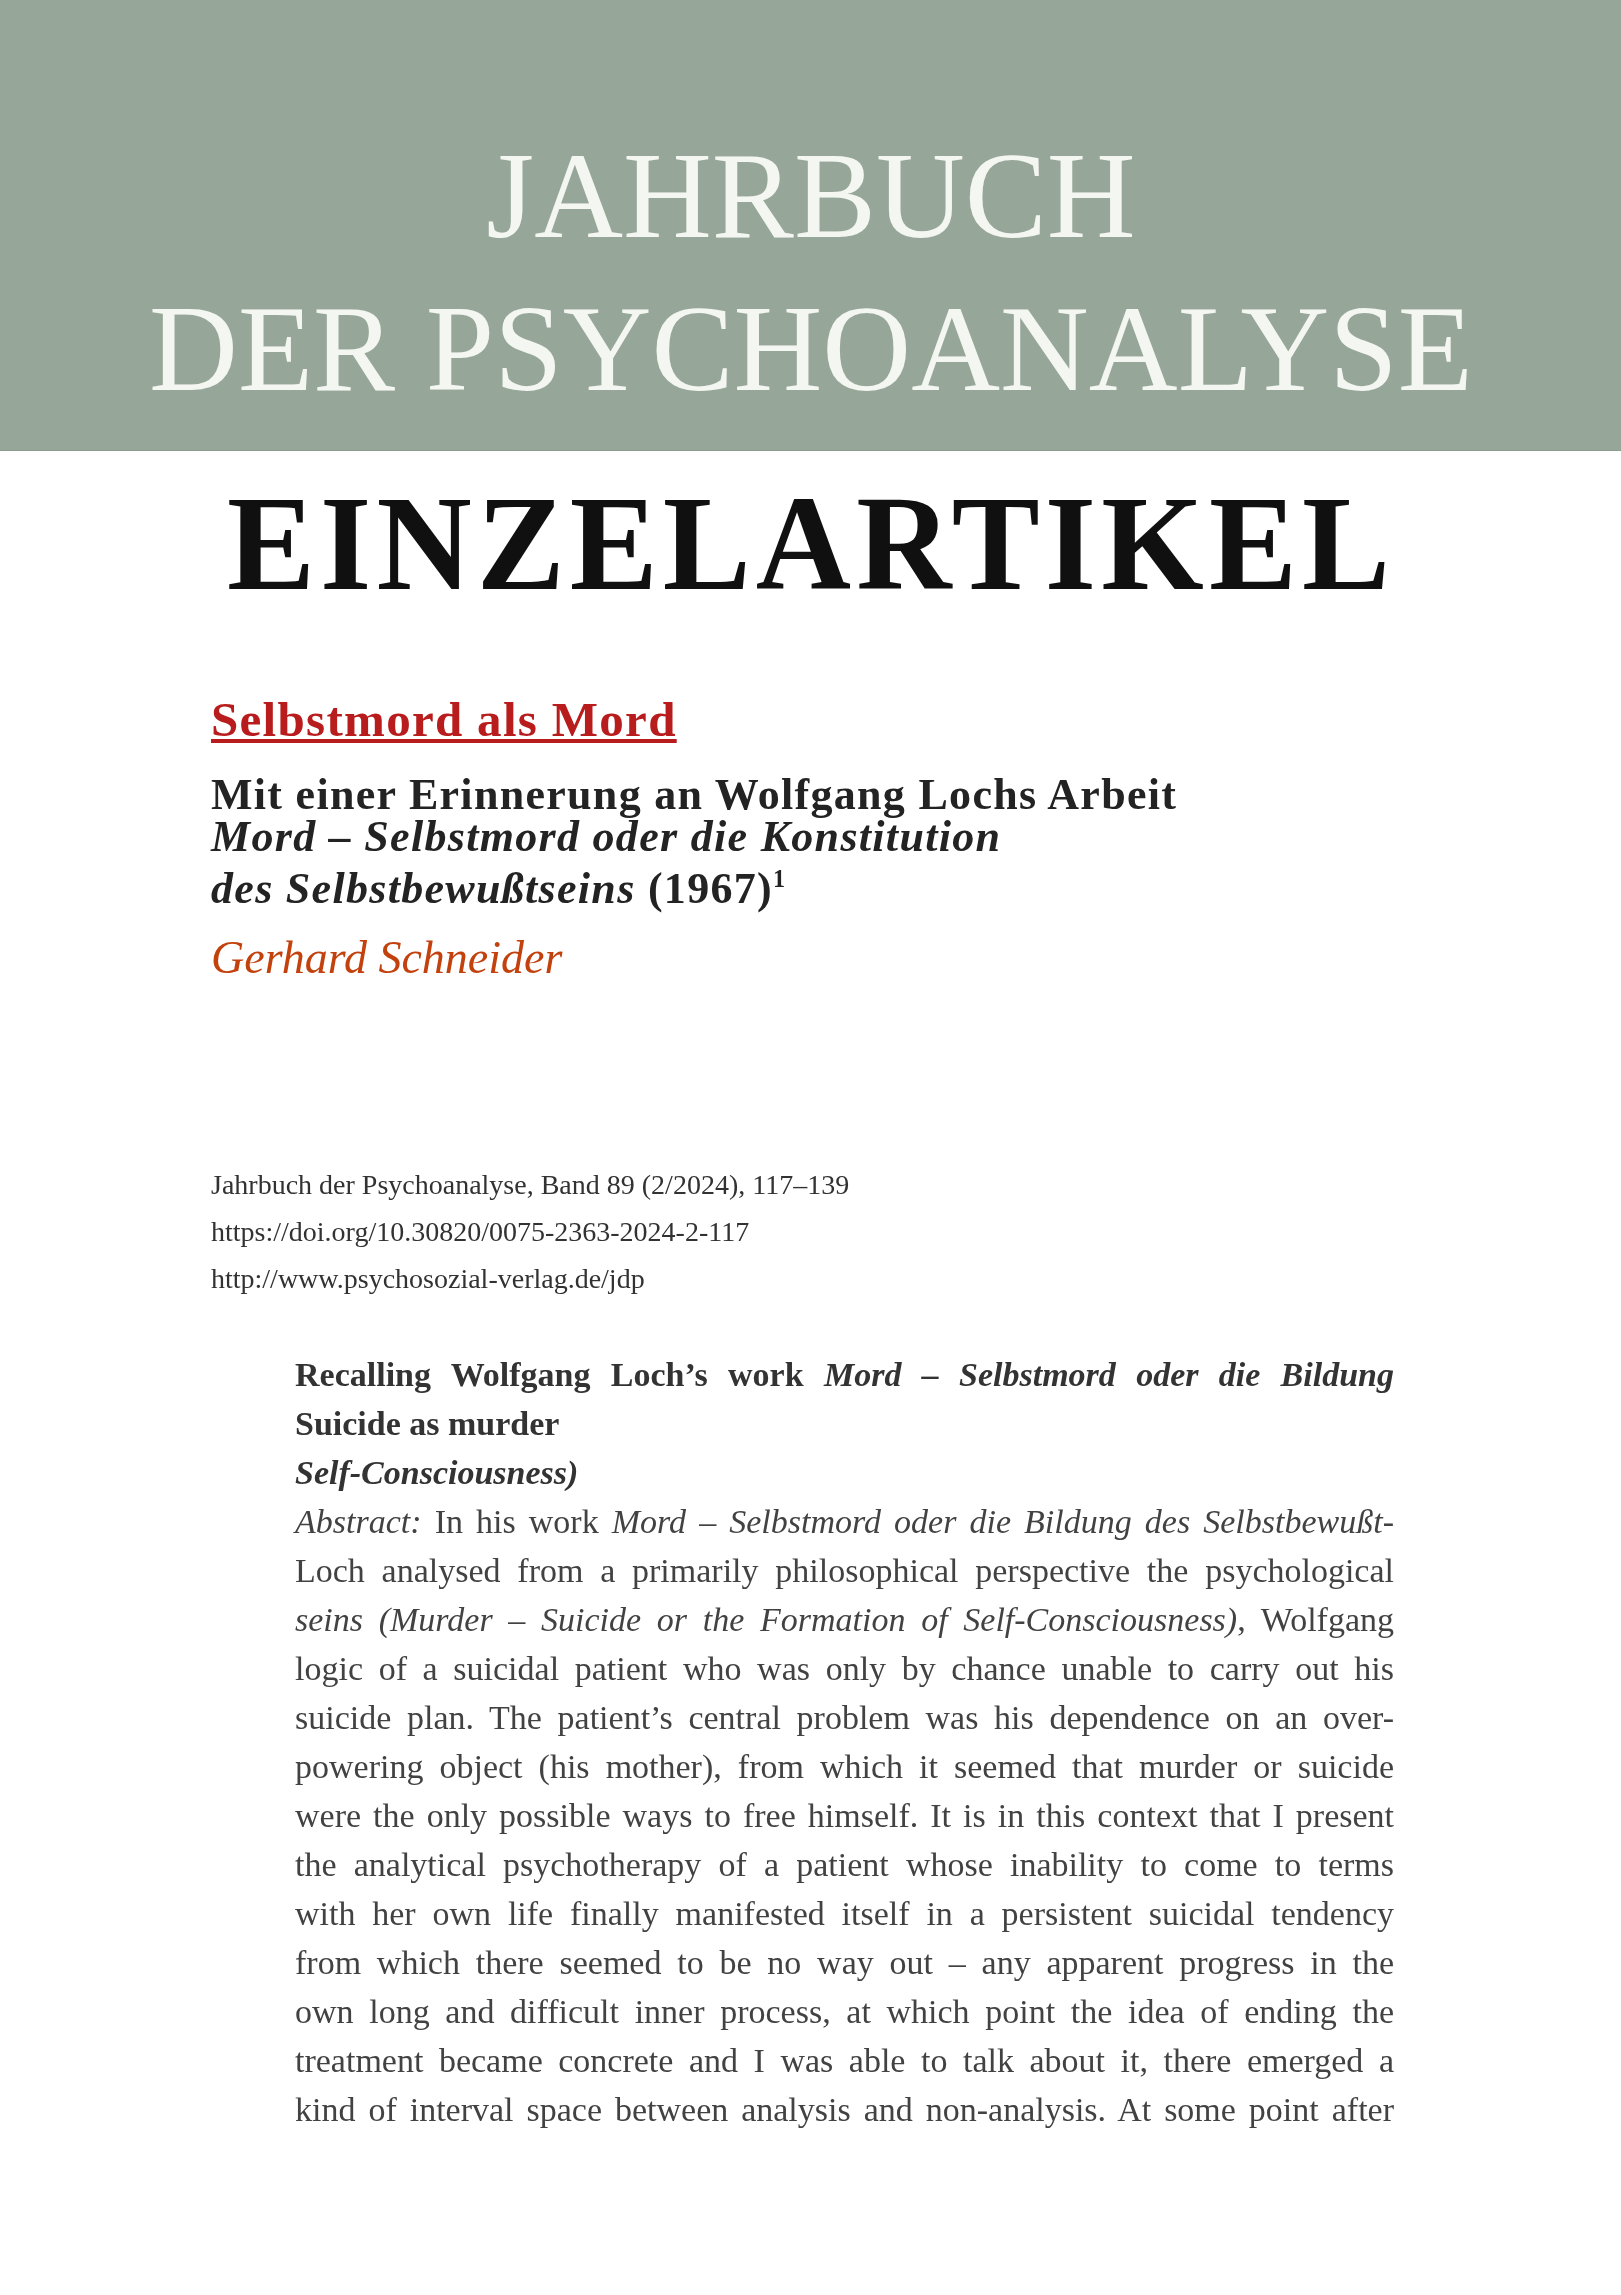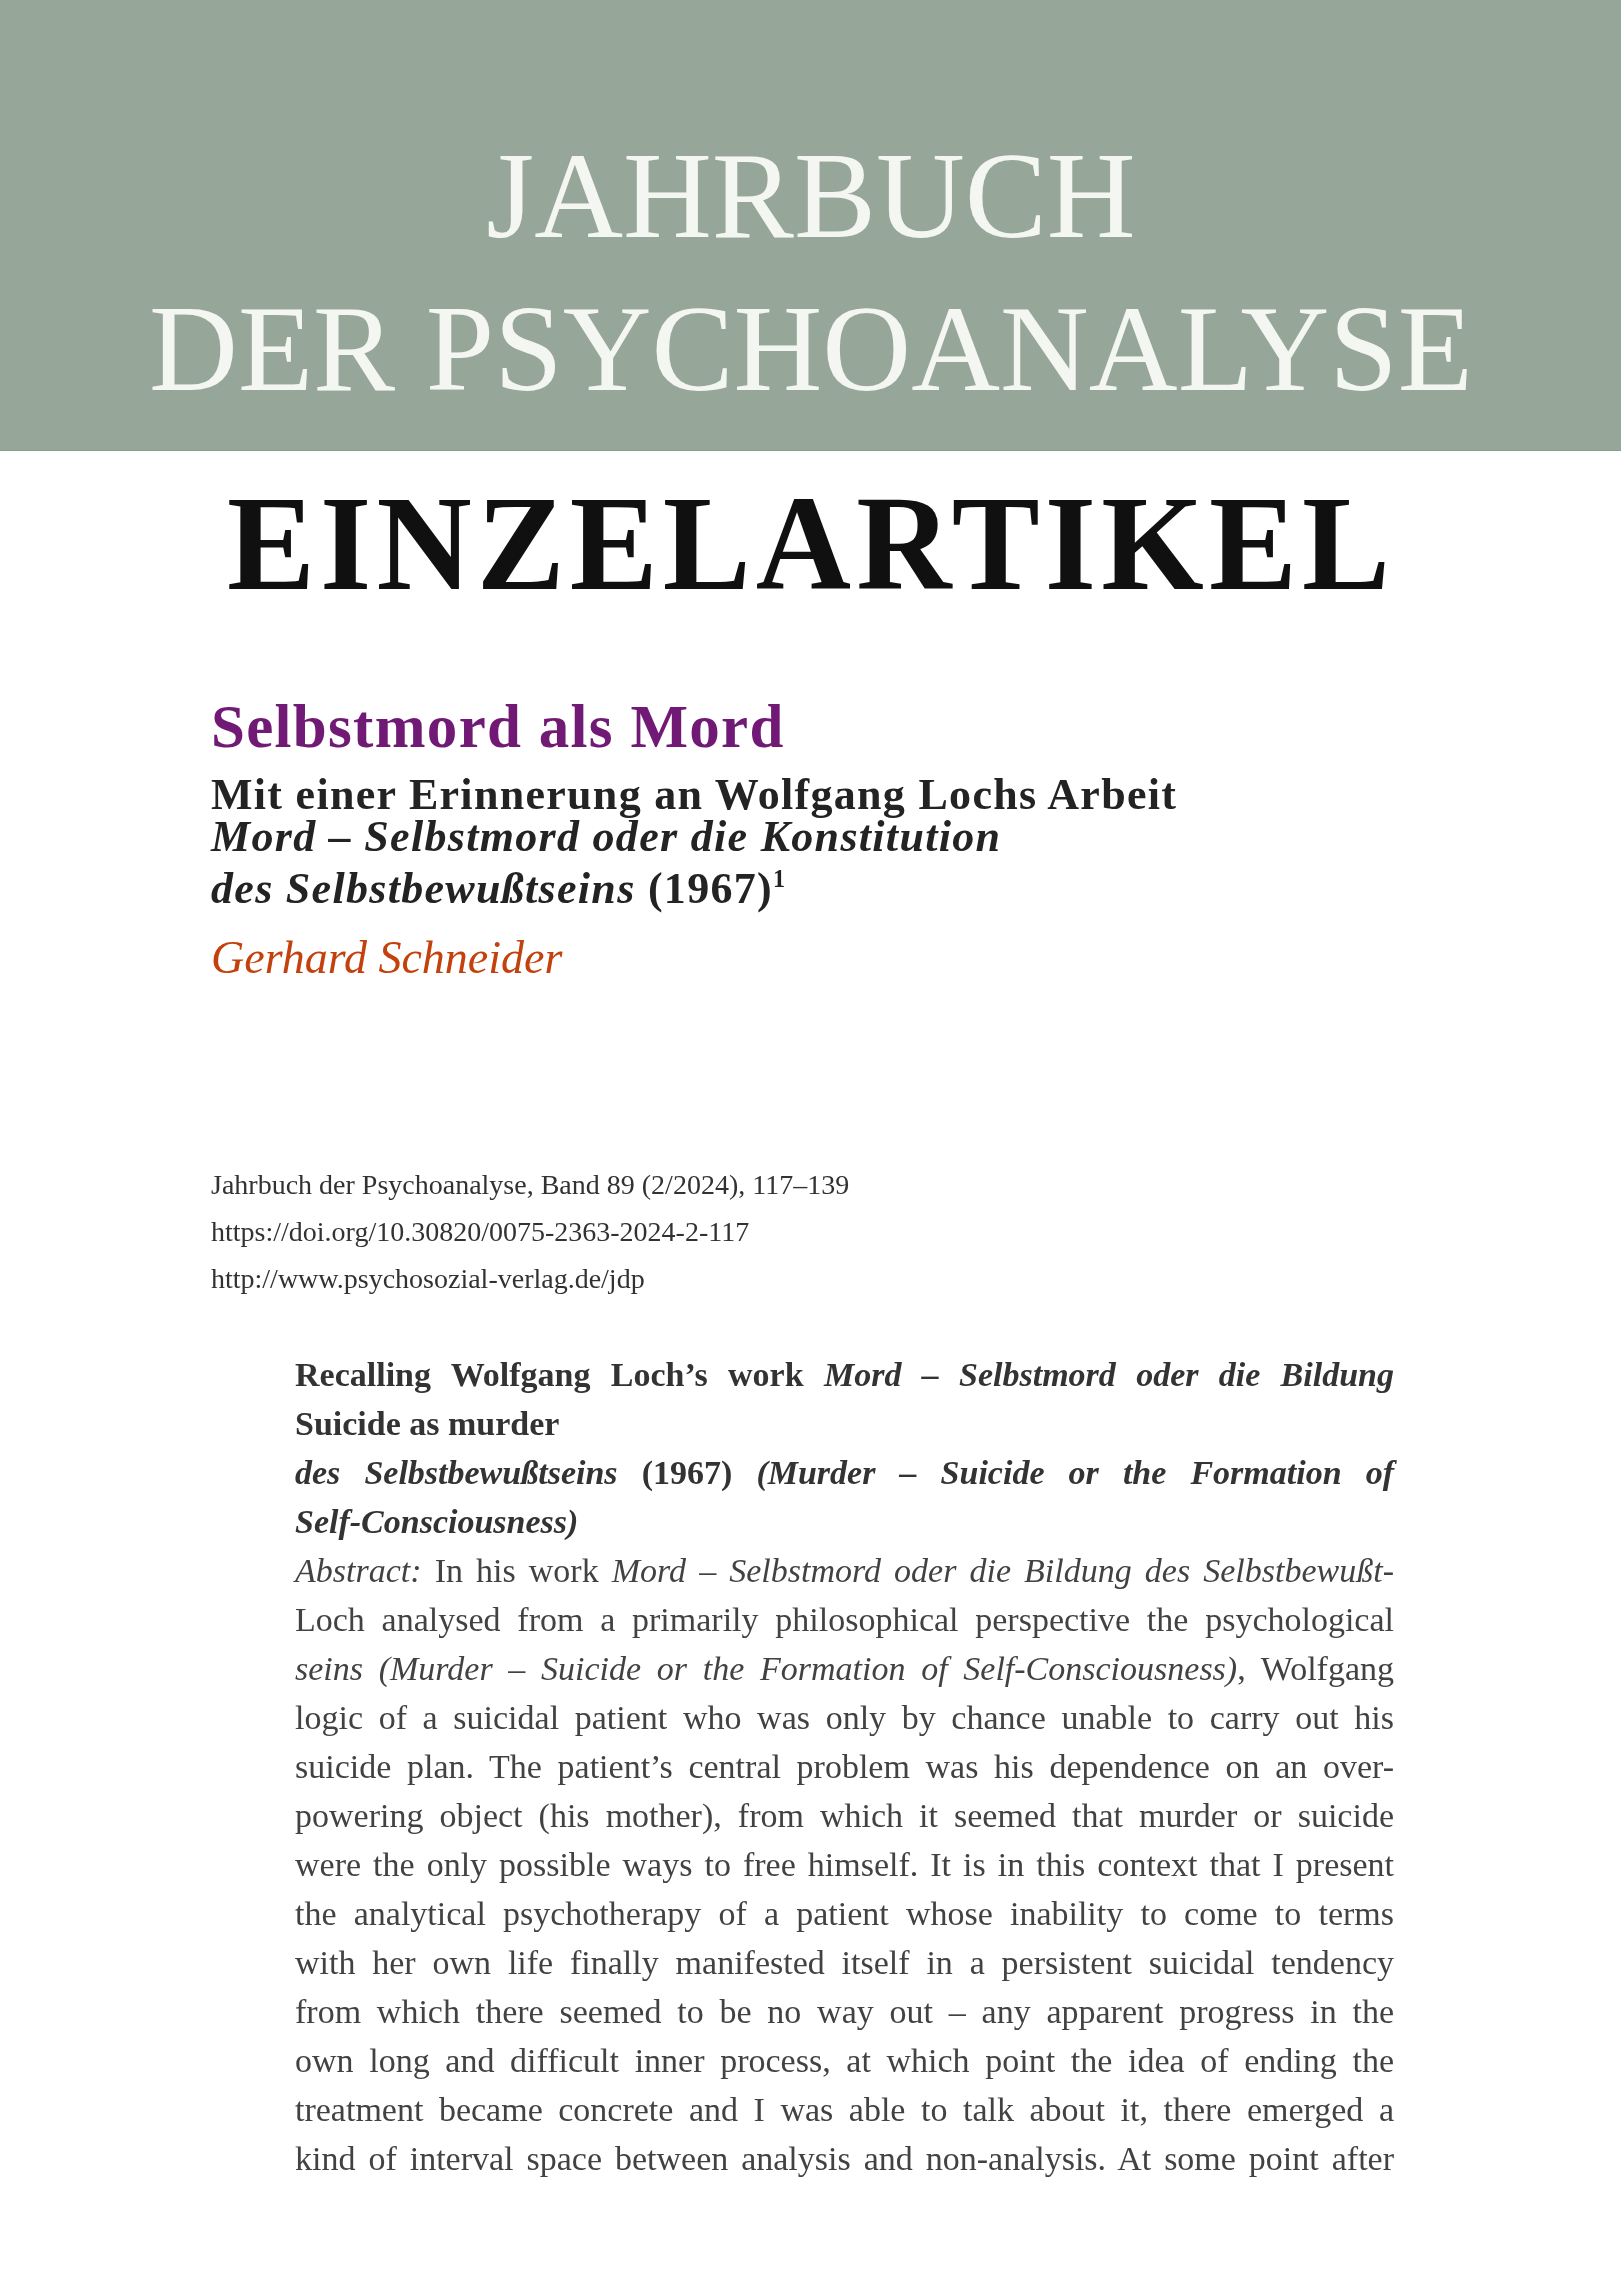--- a/index.html
+++ b/index.html
@@ -15,22 +15,22 @@
   }
   .banner .bline{white-space:nowrap;}
   .section-heading{
     position:absolute;top:475px;left:0;width:1622px;
     text-align:center;font-weight:bold;font-size:136px;line-height:136px;
     letter-spacing:5.2px;color:#101010;transform:scaleX(0.97);
     white-space:nowrap;
   }
   .article-title{
     position:absolute;left:211px;top:692px;
-    font-size:61px;font-weight:bold;color:#701a75;letter-spacing:1.3px;
-    line-height:1.15;white-space:nowrap;
+    font-size:49px;font-weight:bold;color:#b91c1c;letter-spacing:1.3px;
+    line-height:1.15;white-space:nowrap;text-decoration:underline;
   }
   .subtitle{
     position:absolute;left:211px;top:767px;
     font-size:44px;font-weight:bold;color:#232323;letter-spacing:1.3px;
     line-height:42px;white-space:nowrap;margin-top:7px;
   }
   .subtitle .it{font-style:italic;}
   .subtitle sup{font-size:55%;vertical-align:super;}
   .author{
     position:absolute;left:211px;top:920px;
@@ -79,21 +79,20 @@
 
   <div class="citation">
     <div class="cline">Jahrbuch der Psychoanalyse, Band 89 (2/2024), 117–139</div>
     <div class="cline">https://doi.org/10.30820/0075-2363-2024-2-117</div>
     <div class="cline">http://www.psychosozial-verlag.de/jdp</div>
   </div>
 
   <div class="abstract">
     <div class="line head"><span>Recalling Wolfgang Loch’s work </span><span class="it">Mord – Selbstmord oder die Bildung</span></div>
     <div class="line head noj"><span>Suicide as murder</span></div>
-    <div class="line head"><span class="it">des Selbstbewußtseins</span><span> (1967) </span><span class="it">(Murder – Suicide or the Formation of</span></div>
     <div class="line head noj"><span class="it">Self-Consciousness)</span></div>
     <div class="line"><span class="it">Abstract:</span><span> In his work </span><span class="it">Mord – Selbstmord oder die Bildung des Selbstbewußt-</span></div>
     <div class="line"><span>Loch analysed from a primarily philosophical perspective the psychological</span></div>
     <div class="line"><span class="it">seins (Murder – Suicide or the Formation of Self-Consciousness)</span><span>, Wolfgang</span></div>
     <div class="line"><span>logic of a suicidal patient who was only by chance unable to carry out his</span></div>
     <div class="line"><span>suicide plan. The patient’s central problem was his dependence on an over-</span></div>
     <div class="line"><span>powering object (his mother), from which it seemed that murder or suicide</span></div>
     <div class="line"><span>were the only possible ways to free himself. It is in this context that I present</span></div>
     <div class="line"><span>the analytical psychotherapy of a patient whose inability to come to terms</span></div>
     <div class="line"><span>with her own life finally manifested itself in a persistent suicidal tendency</span></div>

